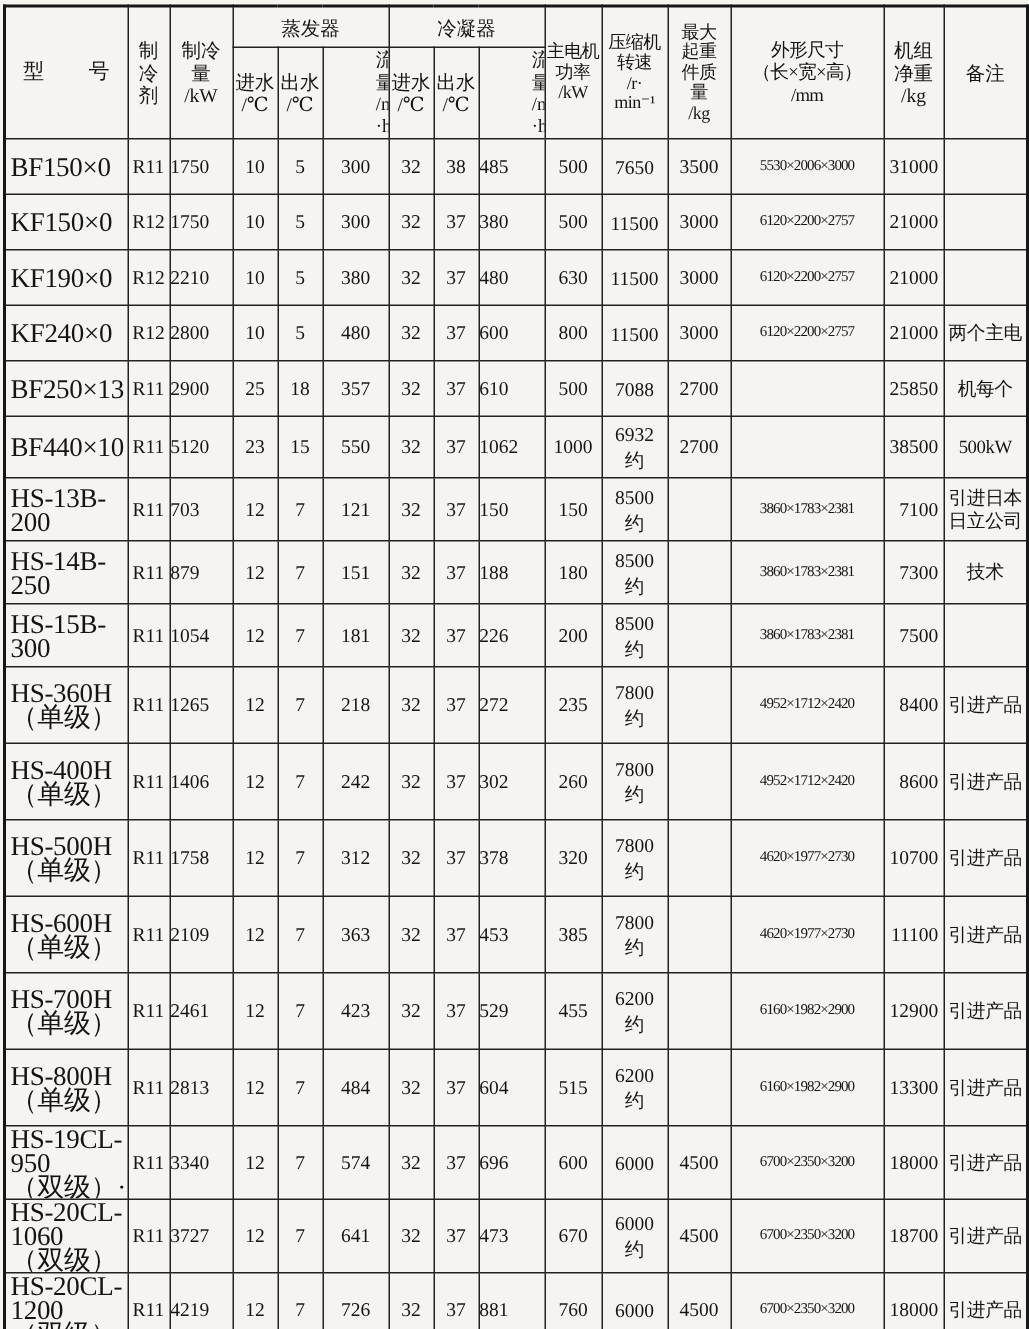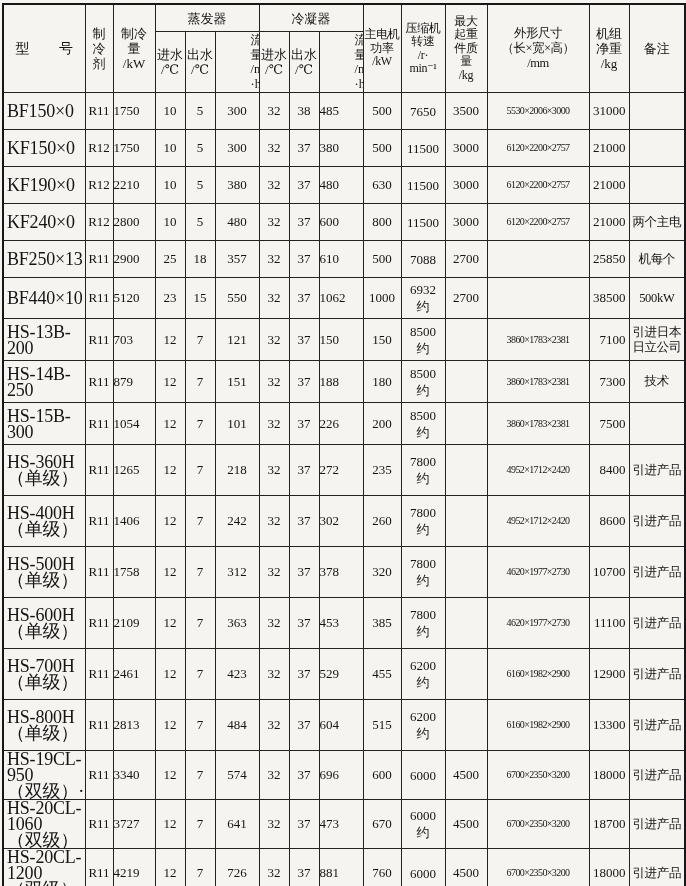--- a/index.html
+++ b/index.html
@@ -264,21 +264,21 @@
     <td class="wt">7300</td>
     <td class="remark">技术</td>
   </tr>
 
   <tr>
     <td class="model">HS-15B-300</td>
     <td>R11</td>
     <td class="num">1054</td>
     <td>12</td>
     <td>7</td>
-    <td>101</td>
+    <td>181</td>
     <td>32</td>
     <td>37</td>
     <td class="num">226</td>
     <td>200</td>
     <td class="speed">8500
 约</td>
     <td></td>
     <td class="dims">3860×1783×2381</td>
     <td class="wt">7500</td>
     <td class="remark"></td>

